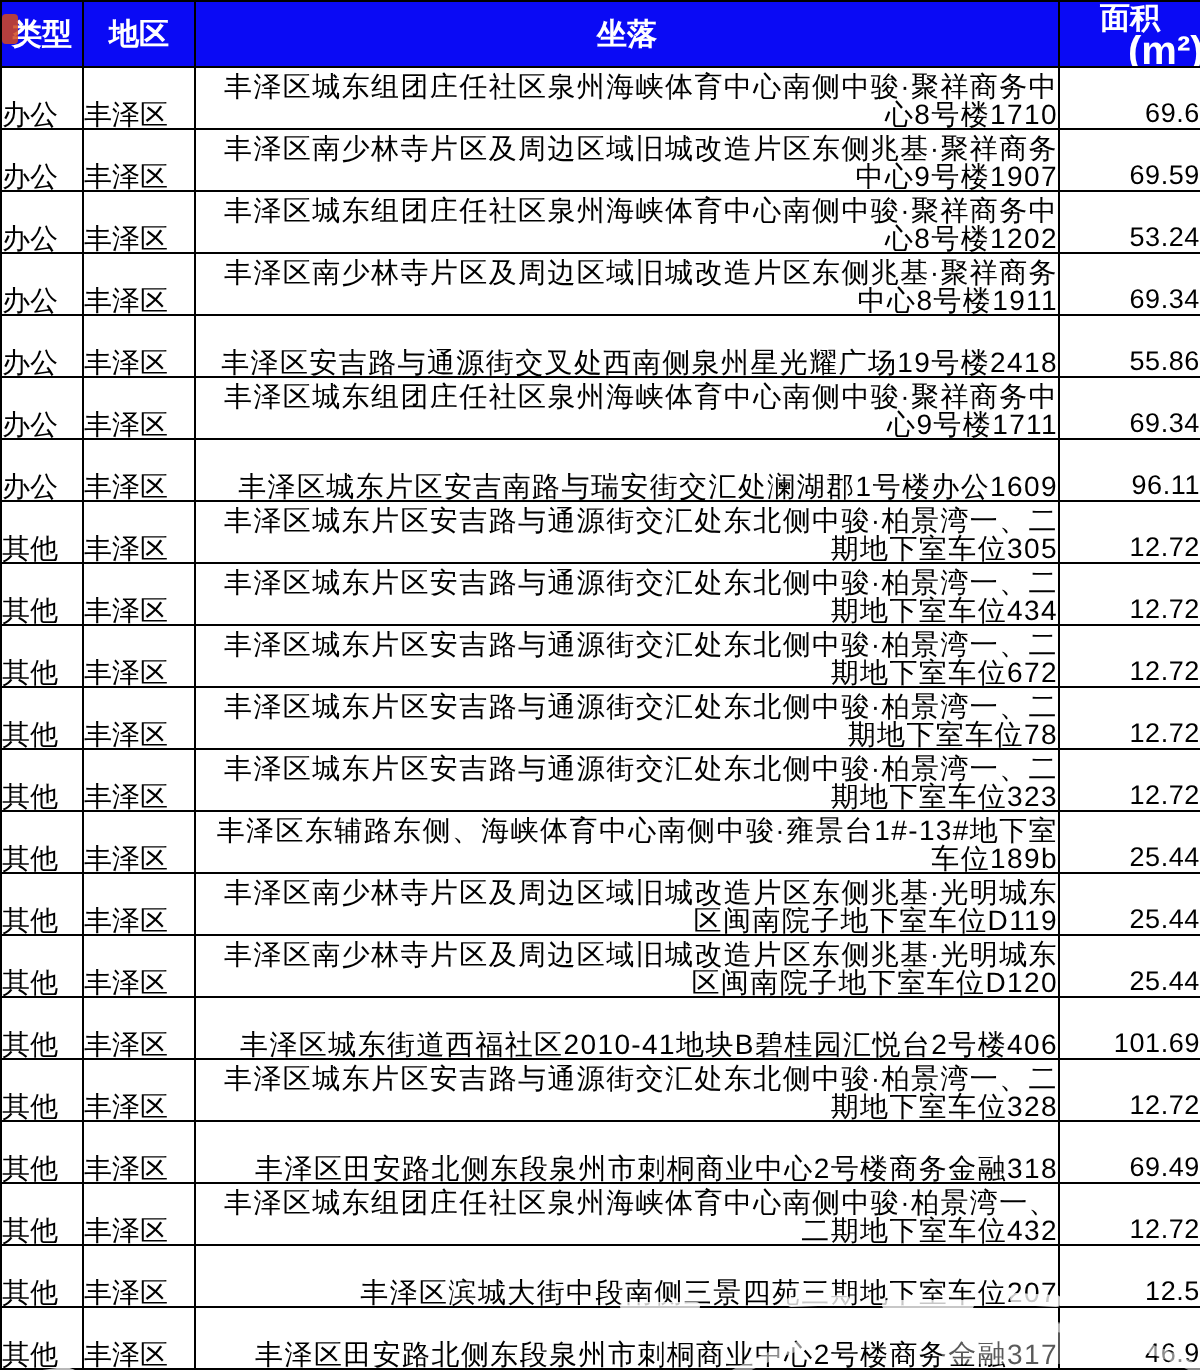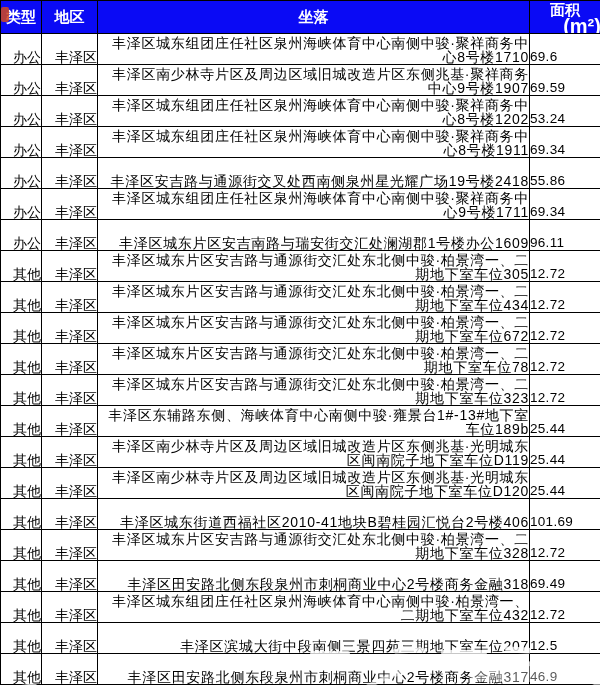--- a/index.html
+++ b/index.html
@@ -32,43 +32,43 @@
     vertical-align: middle;
     text-align: center;
     border-top: 2px solid #000000;
   }
   thead th.area-th { vertical-align: top; }
   .area-head-inner {
     height: 32px;
     overflow: hidden;
     display: flex;
     flex-direction: column;
-    align-items: center;
   }
   .area-head-inner span { display: block; line-height: 17px; }
   .area-head-line2 { font-size: 20px; margin-left: 34px; }
   
   tbody td {
     height: 30px;
     vertical-align: bottom;
     font-size: 14px;
     line-height: 14px;
     background: #ffffff;
   }
   td.c-type, td.c-district {
-    text-align: right;
+    text-align: left;
     padding-bottom: 3px;
   }
   td.c-location {
     text-align: right;
     padding: 1px 2px 1px 3px;
     letter-spacing: 0.7px;
     word-break: break-all;
   }
   td.c-area {
+    text-align: right;
     padding-right: 12px;
     padding-bottom: 4px;
     font-size: 13.5px;
     letter-spacing: 0.3px;
   }
   
   .corner-mark {
     position: absolute;
     left: 1px; top: 7px;
     width: 8px; height: 15px;
@@ -142,21 +142,21 @@
     </tr>
         <tr>
       <td class="c-type">办公</td>
       <td class="c-district">丰泽区</td>
       <td class="c-location">丰泽区城东组团庄任社区泉州海峡体育中心南侧中骏·聚祥商务中心8号楼1202</td>
       <td class="c-area">53.24</td>
     </tr>
         <tr>
       <td class="c-type">办公</td>
       <td class="c-district">丰泽区</td>
-      <td class="c-location">丰泽区城东组团庄任社区泉州海峡体育中心南侧中骏·聚祥商务中心8号楼1911</td>
+      <td class="c-location">丰泽区南少林寺片区及周边区域旧城改造片区东侧兆基·聚祥商务中心8号楼1911</td>
       <td class="c-area">69.34</td>
     </tr>
         <tr>
       <td class="c-type">办公</td>
       <td class="c-district">丰泽区</td>
       <td class="c-location">丰泽区安吉路与通源街交叉处西南侧泉州星光耀广场19号楼2418</td>
       <td class="c-area">55.86</td>
     </tr>
         <tr>
       <td class="c-type">办公</td>

